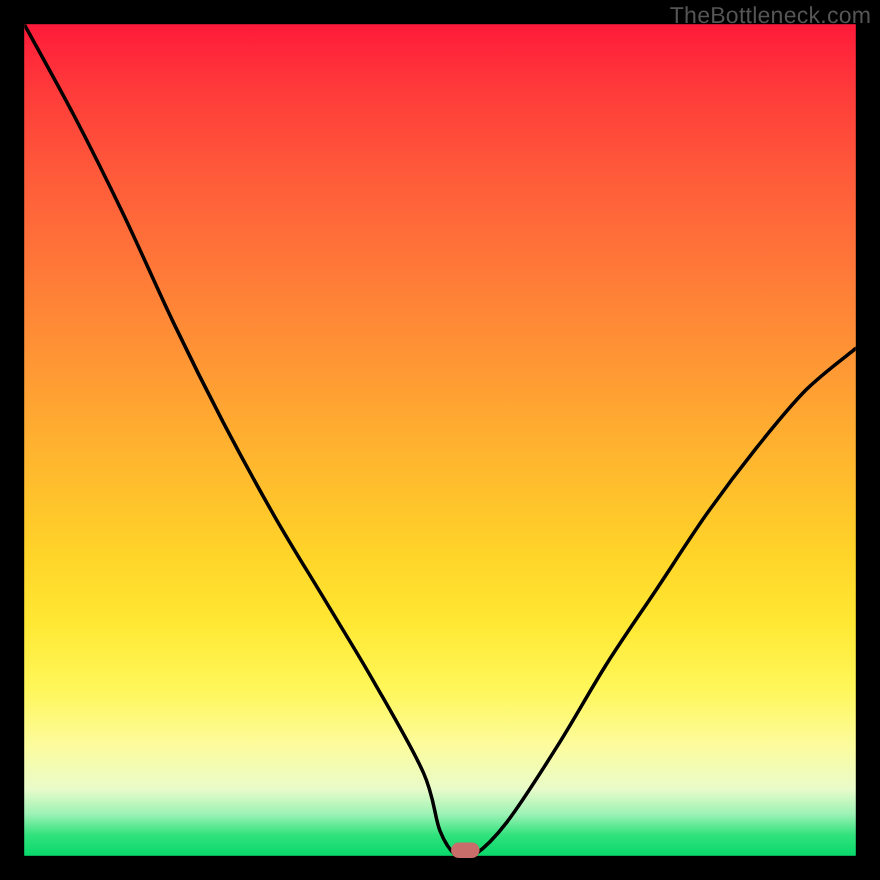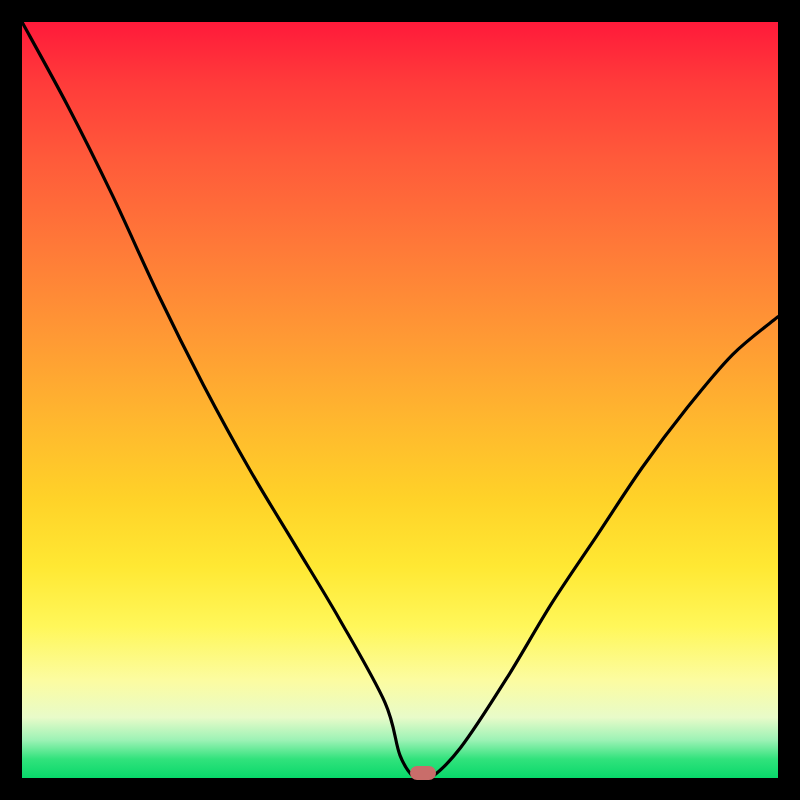--- a/index.html
+++ b/index.html
@@ -73,13 +73,14 @@
 <div class="frame">
   <div class="plot">
 
     <svg class="curve" viewBox="0 0 756 756" preserveAspectRatio="none">
       <path d="M 0.0 0.0 C 7.6 13.9, 30.2 54.2, 45.4 83.2 C 60.5 112.1, 75.6 142.4, 90.7 173.9 C 105.8 205.4, 121.0 240.7, 136.1 272.2 C 151.2 303.7, 166.3 333.9, 181.4 362.9 C 196.6 391.9, 211.7 419.6, 226.8 446.0 C 241.9 472.5, 257.0 496.4, 272.2 521.6 C 287.3 546.8, 302.4 570.8, 317.5 597.2 C 332.6 623.7, 352.8 657.7, 362.9 680.4 C 373.0 703.1, 373.0 720.7, 378.0 733.3 C 383.0 745.9, 388.1 752.2, 393.1 756.0 C 398.2 759.8, 400.7 761.0, 408.2 756.0 C 415.8 751.0, 425.9 742.1, 438.5 725.8 C 451.1 709.4, 468.7 681.7, 483.8 657.7 C 499.0 633.8, 514.1 606.1, 529.2 582.1 C 544.3 558.2, 559.4 536.8, 574.6 514.1 C 589.7 491.4, 604.8 467.5, 619.9 446.0 C 635.0 424.6, 650.2 404.5, 665.3 385.6 C 680.4 366.7, 695.5 347.8, 710.6 332.6 C 725.8 317.5, 748.4 301.1, 756.0 294.8 " fill="none" stroke="#000" stroke-width="3.2" stroke-linejoin="round" stroke-linecap="round"></path>
     </svg>
 
     <div class="marker" style="left: 400.68px; top: 751.464px;"></div>
   </div>
 
+  <div class="watermark">TheBottleneck.com</div>
 </div>
 
 </body></html>

